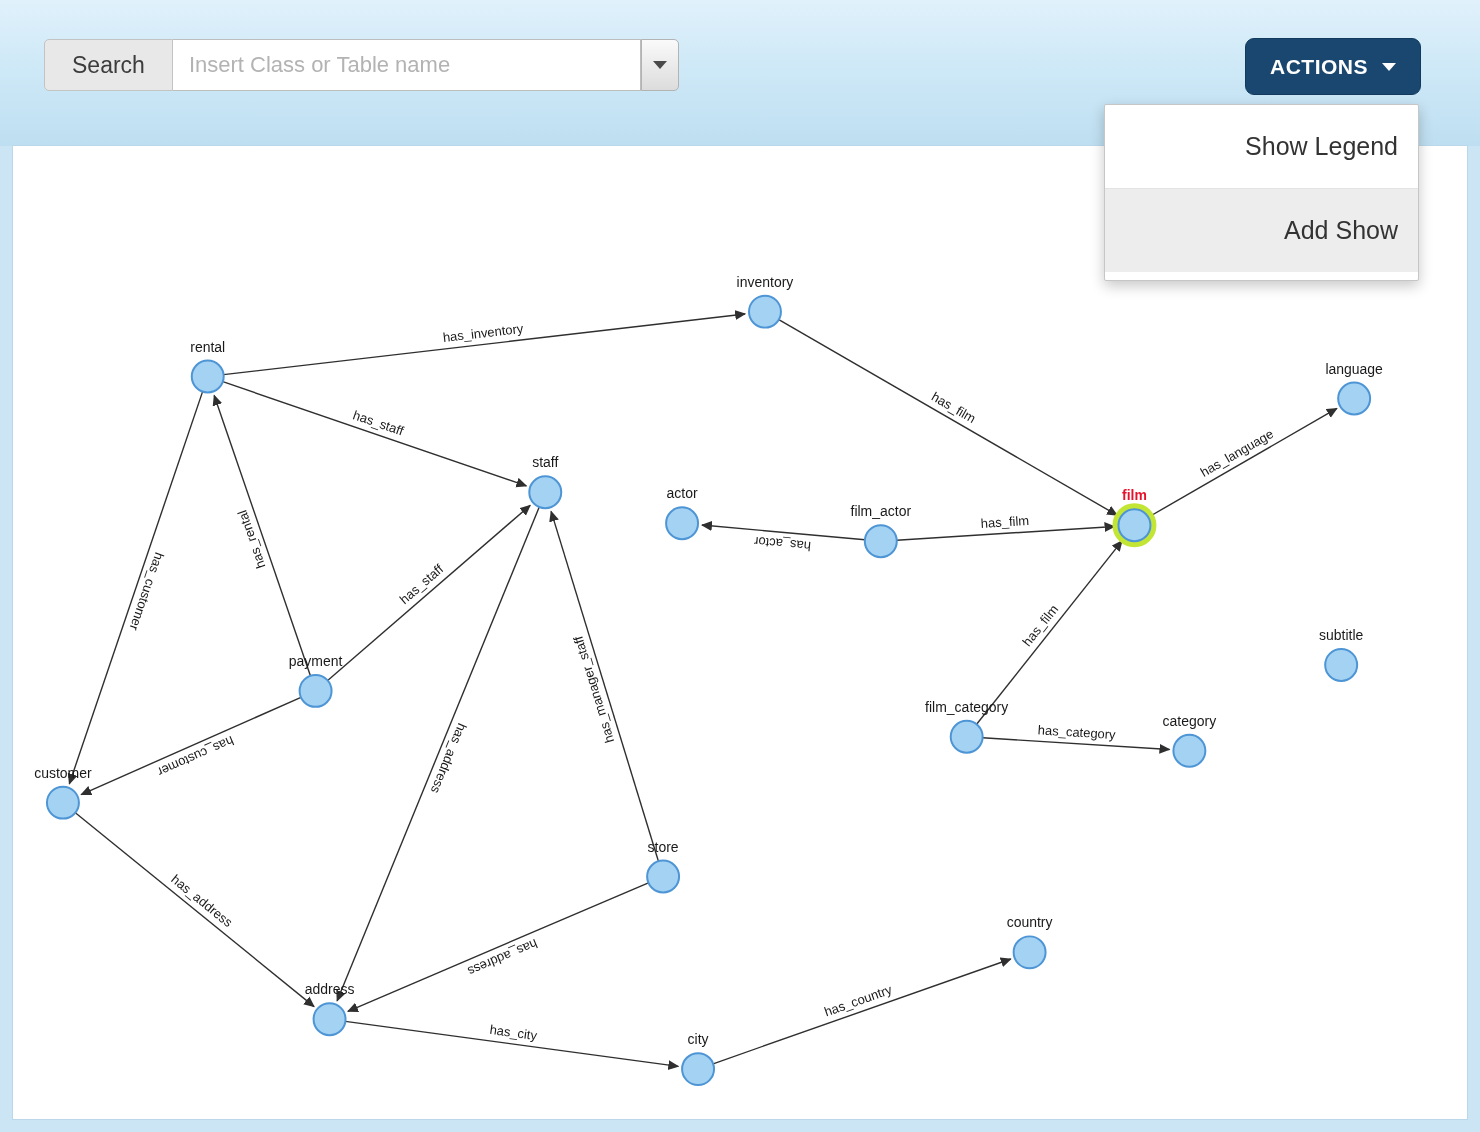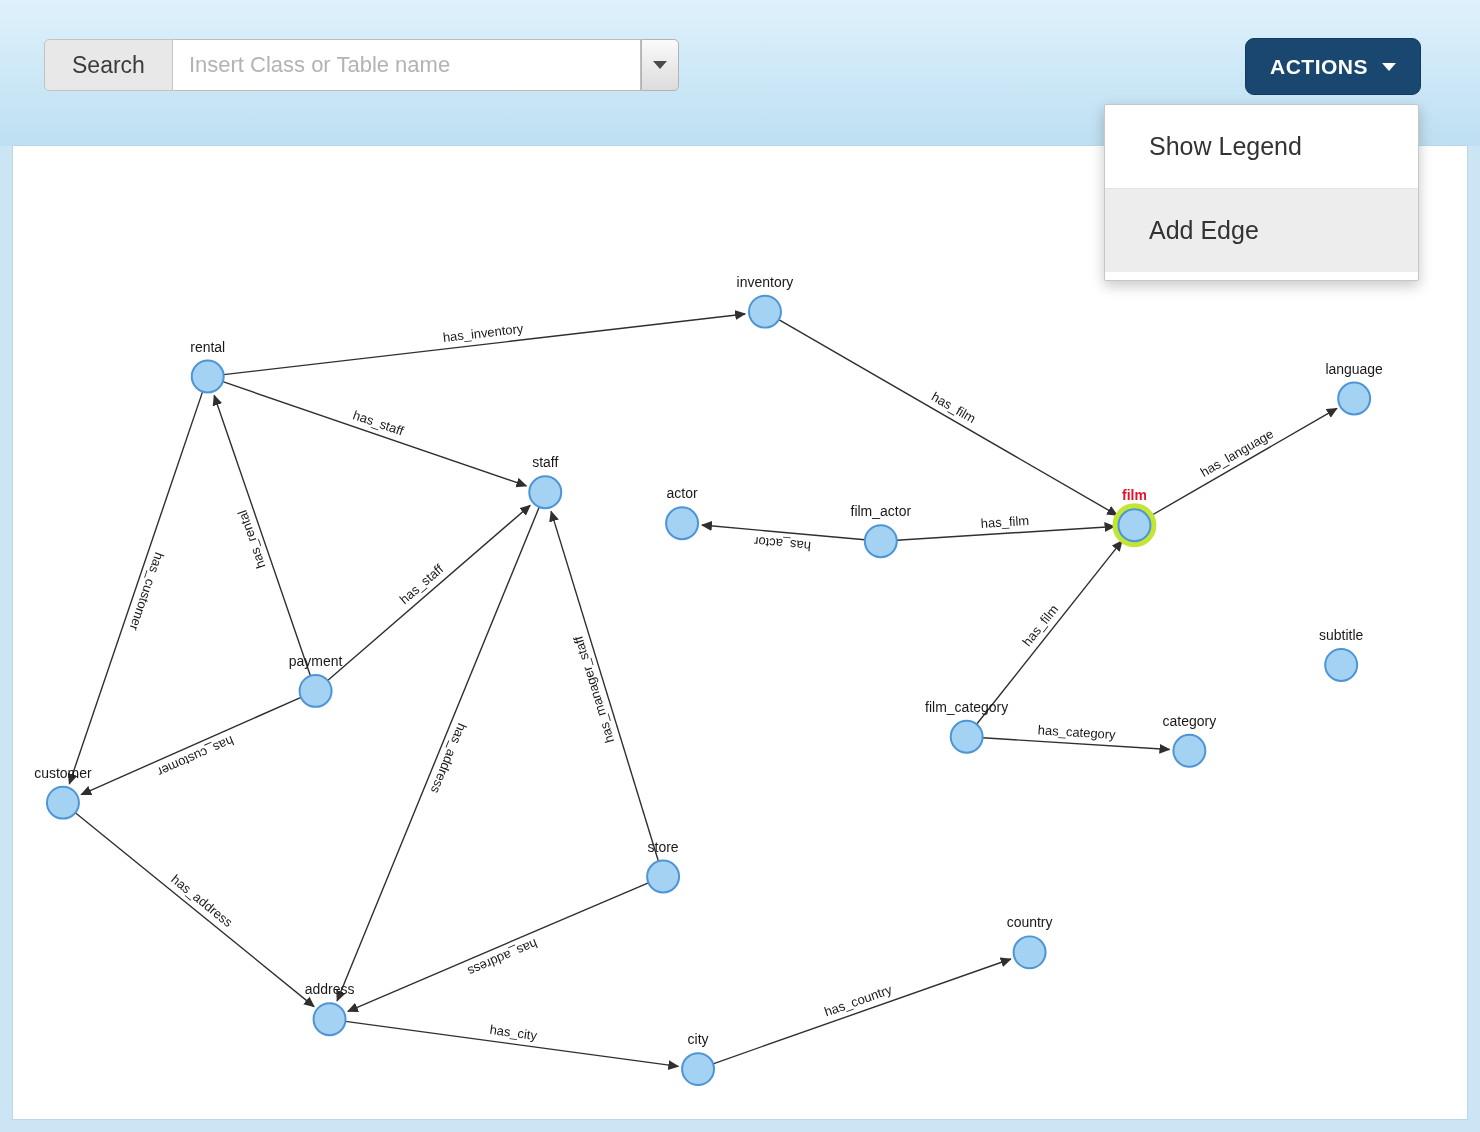--- a/index.html
+++ b/index.html
@@ -34,21 +34,21 @@
   .actions-btn {
     position: absolute; top: 38px; right: 59px; height: 57px; padding: 0 24px;
     background: #1a476f; border: 1px solid #123a5d; border-radius: 9px;
     color: #fff; font-weight: bold; font-size: 21px; letter-spacing: 0.5px;
     display: flex; align-items: center; gap: 10px; cursor: pointer; font-family: inherit;
   }
 
   .menu {
     position: absolute; top: 104px; right: 61px; width: 315px; background: #fff;
     border: 1px solid #c6c6c6; border-radius: 2px; box-shadow: 0 5px 14px rgba(0,0,0,0.22);
-    padding-bottom: 8px; z-index: 10;
+    padding-bottom: 8px; z-index: 10; text-align: right;
   }
   .menu-item { padding: 27px 20px 27px 44px; font-size: 25px; color: #333; cursor: pointer; }
   .menu-item.highlight { background: #ededed; }
   .menu-sep { height: 1px; background: #e3e3e3; }
 
   .canvas {
     position: absolute; top: 145px; left: 12px; width: 1456px; height: 975px;
     background: #fff; border: 1px solid #bad8ea;
   }
   .canvas svg { display: block; width: 100%; height: 100%; }
@@ -70,21 +70,21 @@
 
     <button class="actions-btn">
       <span>ACTIONS</span>
       <span class="caret light"></span>
     </button>
   </header>
 
   <div class="menu">
     <div class="menu-item">Show Legend</div>
     <div class="menu-sep"></div>
-    <div class="menu-item highlight">Add Edge</div>
+    <div class="menu-item highlight">Add Show</div>
   </div>
 
   <div class="canvas">
     <svg id="graph" viewBox="0 0 1456 975" preserveAspectRatio="none">
         <defs>
           <marker id="arrow" markerUnits="userSpaceOnUse" markerWidth="14" markerHeight="12" refX="10" refY="5" orient="auto">
             <path d="M0,0 L11,5 L0,10 Z" fill="#2f2f2f"></path>
           </marker>
         </defs>
         <line x1="210.8925377962621" y1="229.14871871548917" x2="733.1343277546723" y2="168.3141016056385" stroke="#2f2f2f" stroke-width="1.4" marker-end="url(#arrow)"></line>

